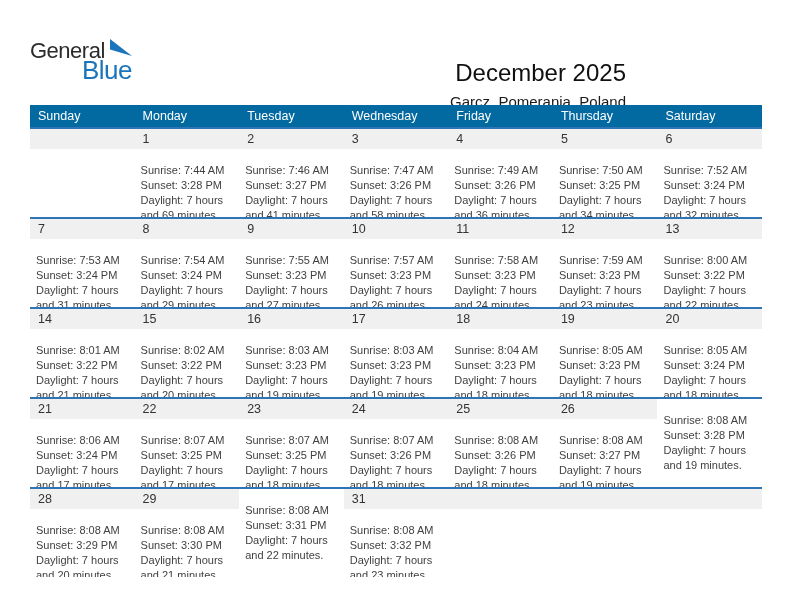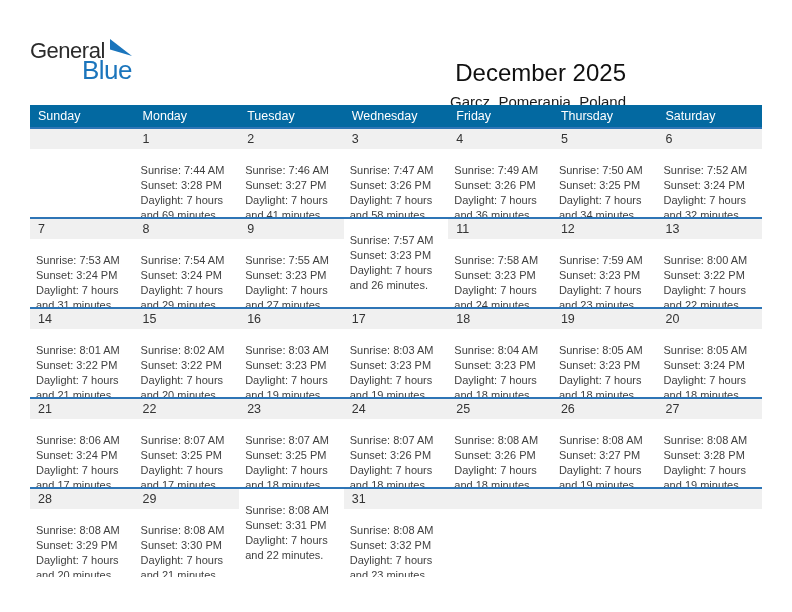--- a/index.html
+++ b/index.html
@@ -162,20 +162,21 @@
           <div class="cell">
             <div class="date-band">9</div>
             <div class="cell-body">
               <div>Sunrise: 7:55 AM</div>
               <div>Sunset: 3:23 PM</div>
               <div>Daylight: 7 hours</div>
               <div>and 27 minutes.</div>
             </div>
           </div>
           <div class="cell">
+            <div class="date-band">10</div>
             <div class="cell-body">
               <div>Sunrise: 7:57 AM</div>
               <div>Sunset: 3:23 PM</div>
               <div>Daylight: 7 hours</div>
               <div>and 26 minutes.</div>
             </div>
           </div>
           <div class="cell">
             <div class="date-band">11</div>
             <div class="cell-body">
@@ -318,21 +319,20 @@
           <div class="cell">
             <div class="date-band">26</div>
             <div class="cell-body">
               <div>Sunrise: 8:08 AM</div>
               <div>Sunset: 3:27 PM</div>
               <div>Daylight: 7 hours</div>
               <div>and 19 minutes.</div>
             </div>
           </div>
           <div class="cell">
-            <div class="date-band">27</div>
             <div class="cell-body">
               <div>Sunrise: 8:08 AM</div>
               <div>Sunset: 3:28 PM</div>
               <div>Daylight: 7 hours</div>
               <div>and 19 minutes.</div>
             </div>
           </div>
         </div>
         <div class="week-row">
           <div class="cell">

